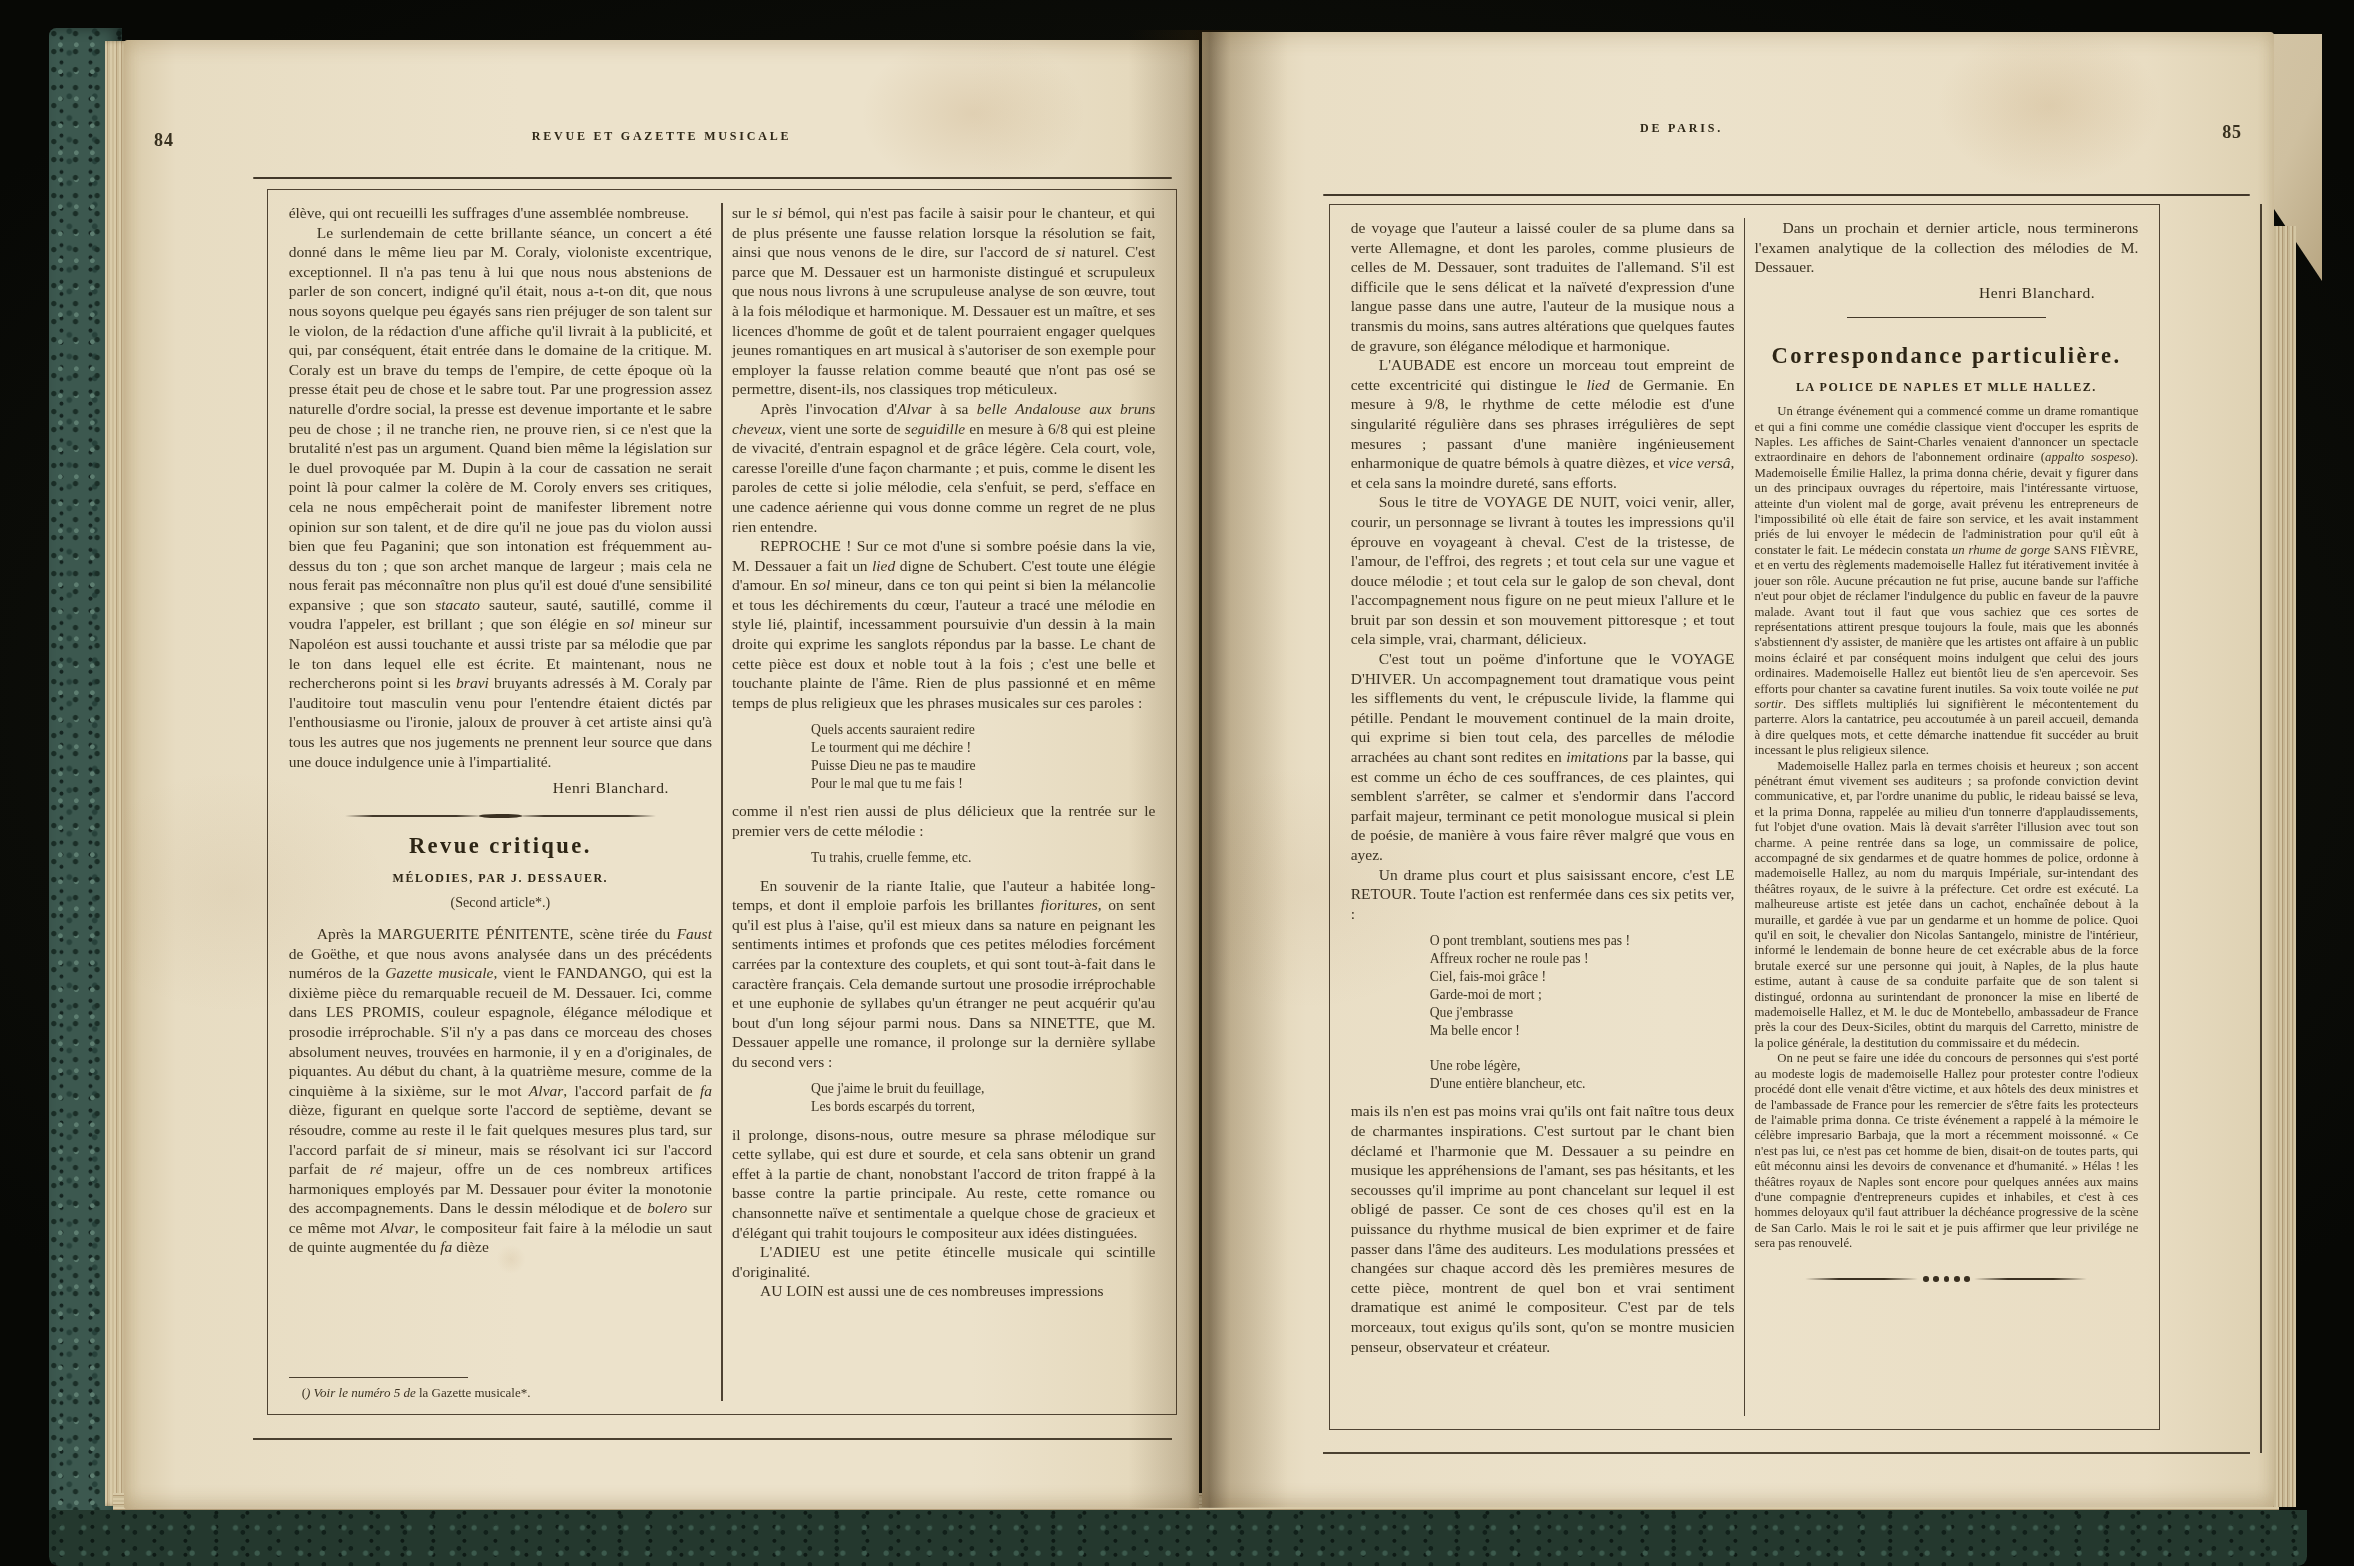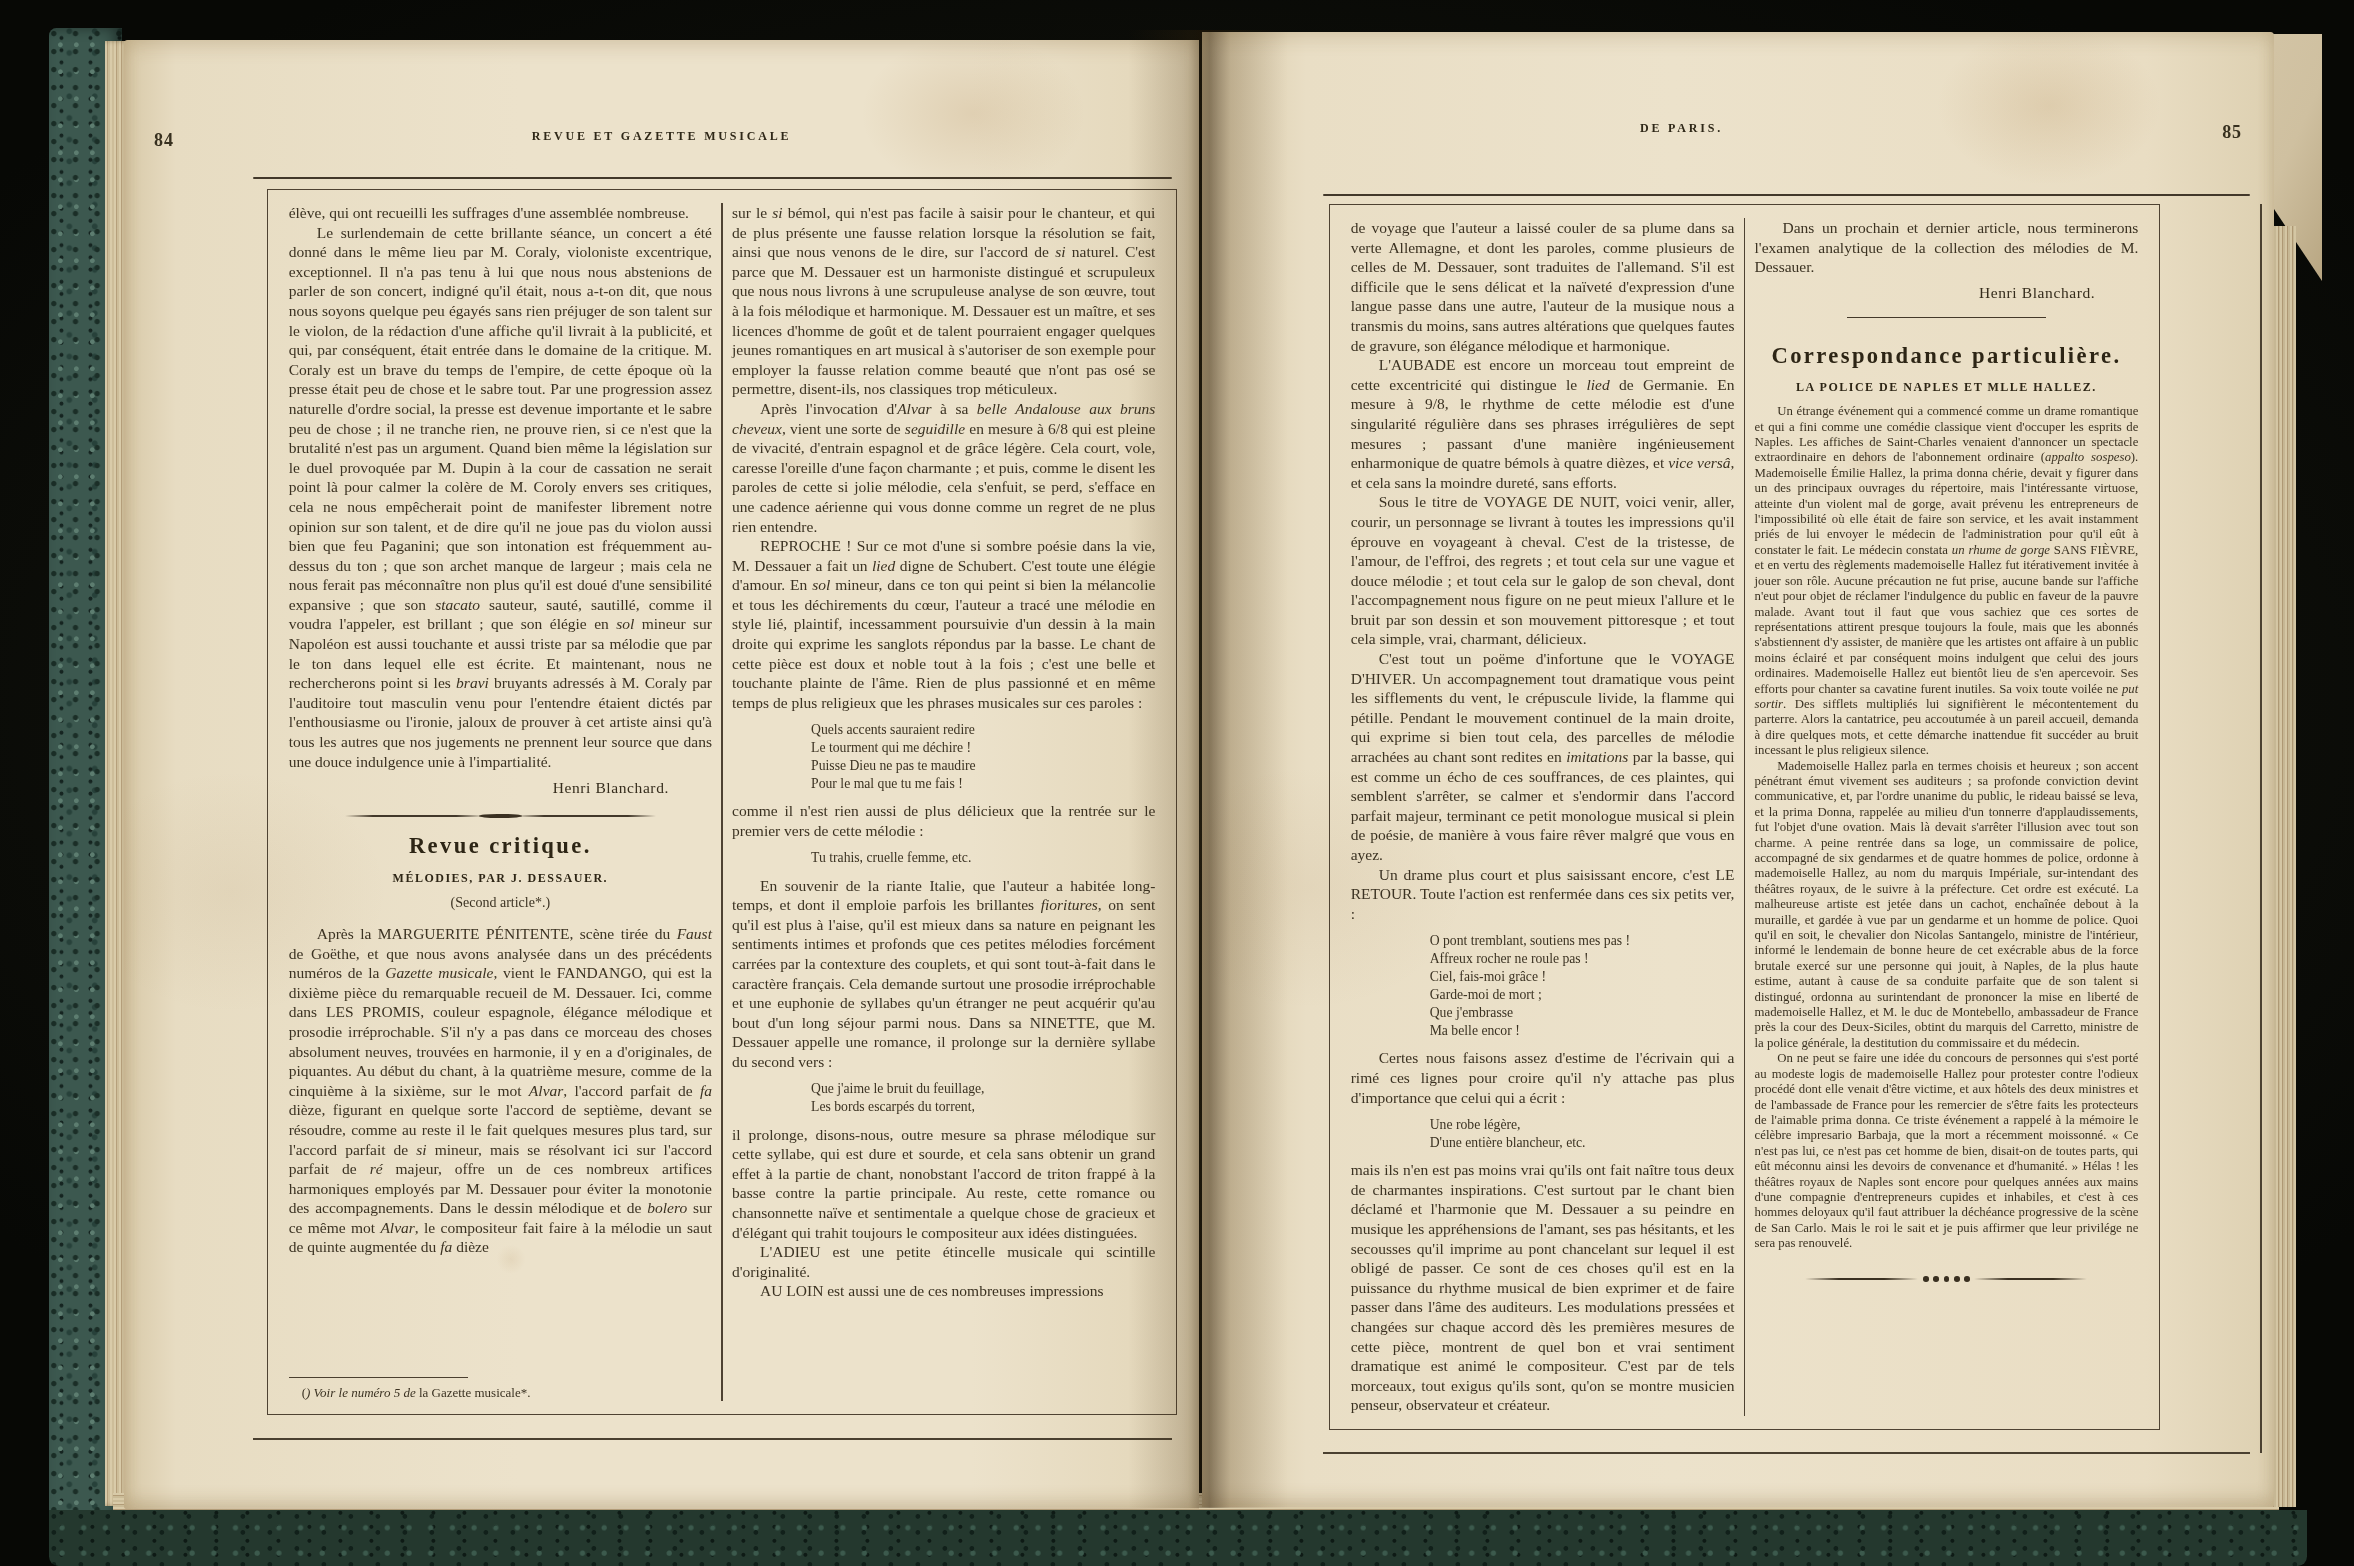--- a/index.html
+++ b/index.html
@@ -204,21 +204,20 @@
           <p class="para">C'est tout un poëme d'infortune que le VOYAGE D'HIVER. Un accompagnement tout dramatique vous peint les sifflements du vent, le crépuscule livide, la flamme qui pétille. Pendant le mouvement continuel de la main droite, qui exprime si bien tout cela, des parcelles de mélodie arrachées au chant sont redites en <i>imitations</i> par la basse, qui est comme un écho de ces souffrances, de ces plaintes, qui semblent s'arrêter, se calmer et s'endormir dans l'accord parfait majeur, terminant ce petit monologue musical si plein de poésie, de manière à vous faire rêver malgré que vous en ayez.</p>
           <p class="para">Un drame plus court et plus saisissant encore, c'est LE RETOUR. Toute l'action est renfermée dans ces six petits ver, :</p>
           <div class="verse">
             <div class="verse-line">O pont tremblant, soutiens mes pas !</div>
             <div class="verse-line">Affreux rocher ne roule pas !</div>
             <div class="verse-line">Ciel, fais-moi grâce !</div>
             <div class="verse-line">Garde-moi de mort ;</div>
             <div class="verse-line">Que j'embrasse</div>
             <div class="verse-line">Ma belle encor !</div>
           </div>
-          <p class="para">Certes nous faisons assez d'estime de l'écrivain qui a rimé ces lignes pour croire qu'il n'y attache pas plus d'importance que celui qui a écrit :</p>
           <div class="verse">
             <div class="verse-line">Une robe légère,</div>
             <div class="verse-line">D'une entière blancheur, etc.</div>
           </div>
           <p class="para noindent">mais ils n'en est pas moins vrai qu'ils ont fait naître tous deux de charmantes inspirations. C'est surtout par le chant bien déclamé et l'harmonie que M. Dessauer a su peindre en musique les appréhensions de l'amant, ses pas hésitants, et les secousses qu'il imprime au pont chancelant sur lequel il est obligé de passer. Ce sont de ces choses qu'il est en la puissance du rhythme musical de bien exprimer et de faire passer dans l'âme des auditeurs. Les modulations pressées et changées sur chaque accord dès les premières mesures de cette pièce, montrent de quel bon et vrai sentiment dramatique est animé le compositeur. C'est par de tels morceaux, tout exigus qu'ils sont, qu'on se montre musicien penseur, observateur et créateur.</p>
         </div>
       <div class="col-divider"></div>
       <div class="col">
           <p class="para">Dans un prochain et dernier article, nous terminerons l'examen analytique de la collection des mélodies de M. Dessauer.</p>
           <div class="signature">Henri Blanchard.</div>

